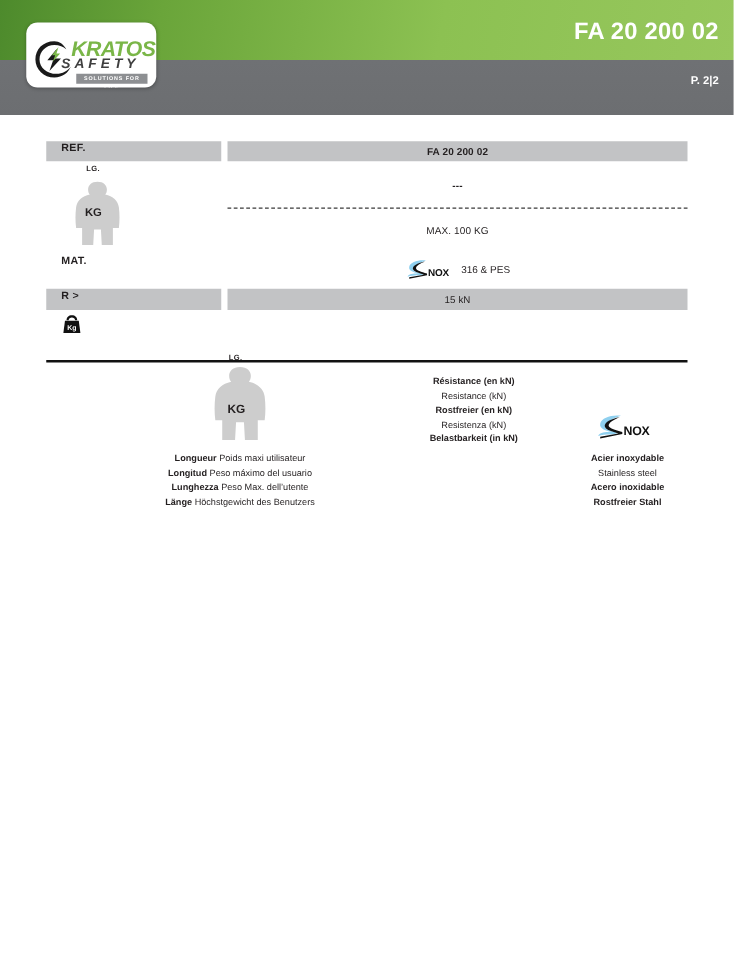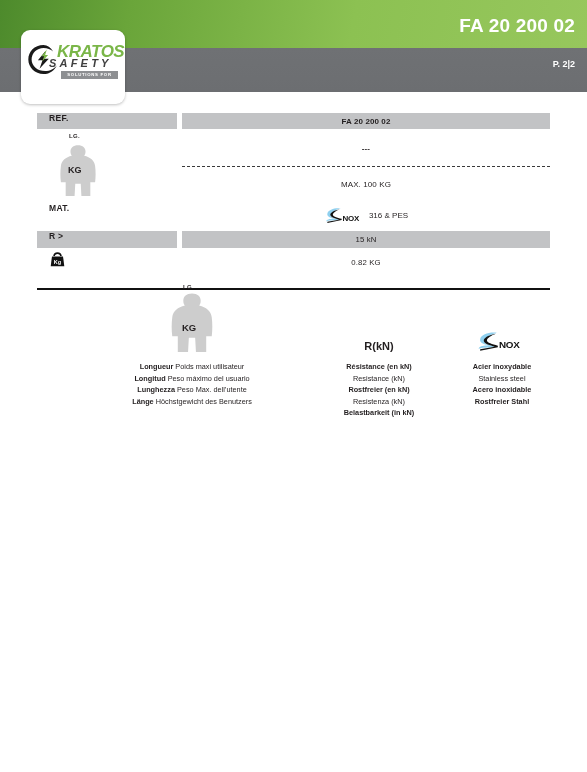--- a/index.html
+++ b/index.html
@@ -49,26 +49,25 @@
     font-size: 9px;
     font-weight: bold;
     color: #ffffff;
     line-height: 1;
   }
 
   
   .logo-card {
     position: absolute;
     left: 21px; top: 18px;
-    width: 104px; height: 74px;
+    width: 104px; height: 52px;
     background: #ffffff;
     border-radius: 9px;
     box-shadow: 0 1px 3px rgba(0,0,0,0.25);
     overflow: hidden;
-    margin-top: 12px;
   }
   .logo-inner {
     position: absolute;
     left: 0; top: 0;
     width: 104px; height: 58px;
   }
   .logo-swirl {
     position: absolute;
     left: 6px; top: 13px;
     width: 33px; height: 33px;
@@ -362,23 +361,20 @@
     </div>
 
     <div class="row row-mass">
       <div class="cell-label">
         <svg class="kettle-icon" viewBox="0 0 40 40">
           <path d="M20 3 C14 3 10 7 10 12 L14 12 C14 9 17 7 20 7 C23 7 26 9 26 12 L30 12 C30 7 26 3 20 3 Z" fill="#111111"></path>
           <path d="M7 13 L33 13 L36 36 L4 36 Z" fill="#111111"></path>
           <text x="20" y="31" text-anchor="middle" font-family="Liberation Sans, sans-serif" font-size="13" font-weight="bold" fill="#ffffff">Kg</text>
         </svg>
       </div>
-      <div class="cell-value">
-        <span class="value-text regular">0.82 KG</span>
-      </div>
     </div>
 
   </div>
 
   <div class="legend-rule"></div>
 
   <div class="legend">
 
     <div class="legend-col col1">
       <div class="legend-icon-box">
@@ -404,21 +400,20 @@
           <span class="rest">Peso Max. dell’utente</span>
         </div>
         <div class="legend-line">
           <span class="lead">Länge</span>
           <span class="rest">Höchstgewicht des Benutzers</span>
         </div>
       </div>
     </div>
 
     <div class="legend-col col2">
-      <div class="legend-head">R(kN)</div>
       <div class="legend-lines">
         <div class="legend-line strong">
           <span class="lead">Résistance (en kN)</span>
         </div>
         <div class="legend-line alt">
           <span class="lead">Resistance (kN)</span>
         </div>
         <div class="legend-line strong">
           <span class="lead">Rostfreier (en kN)</span>
         </div>

